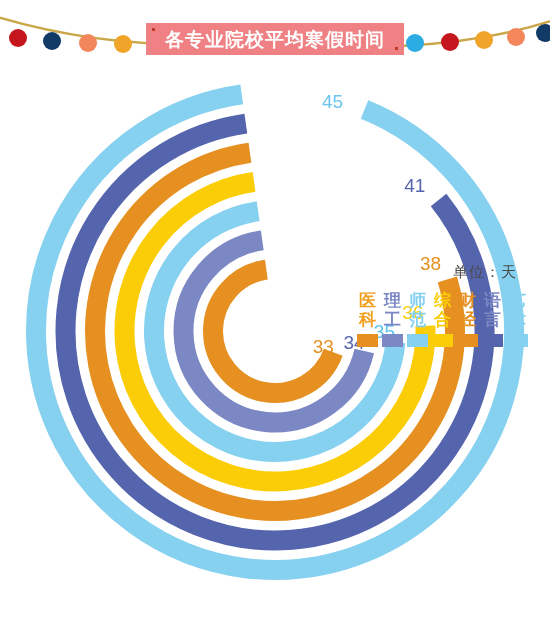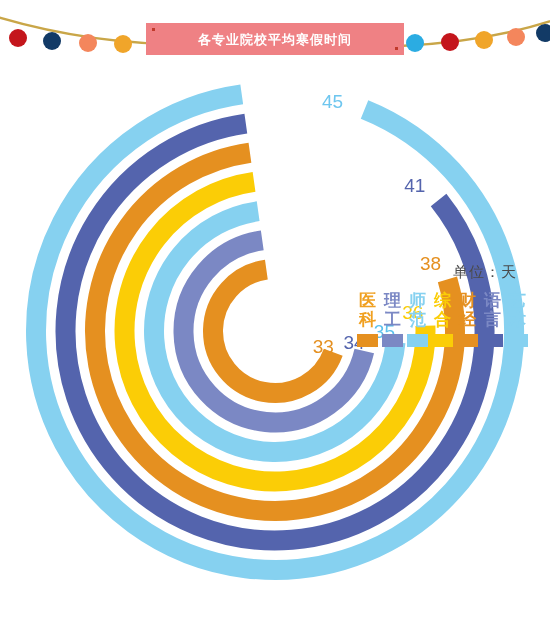--- a/index.html
+++ b/index.html
@@ -32,21 +32,21 @@
     width: 258px;
     height: 32px;
     background: #ef8184;
     display: flex;
     align-items: center;
     justify-content: center;
     z-index: 5;
   }
   #title-banner .title-text {
     color: #ffffff;
-    font-size: 13px;
+    font-size: 19px;
     font-weight: bold;
     letter-spacing: 1px;
     line-height: 1;
     white-space: nowrap;
     font-family: "DejaVu Sans", "Liberation Sans", sans-serif;
   }
   .banner-dot {
     position: absolute;
     width: 3px;
     height: 3px;

